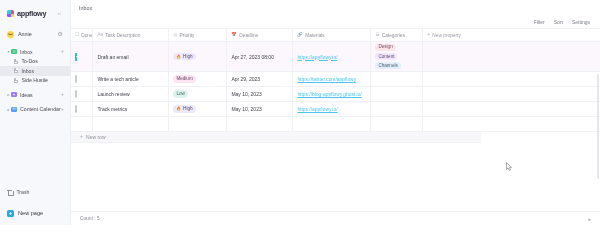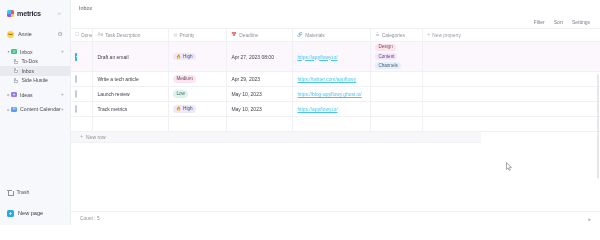--- a/index.html
+++ b/index.html
@@ -201,21 +201,21 @@
   <div class="sidebar">
 
     <div class="sb-top">
       <div class="logo-wrap">
         <span class="logo-mark">
             <i></i>
             <i></i>
             <i></i>
             <i></i>
           </span>
-        <span class="logo-text">metrics</span>
+        <span class="logo-text">appflowy</span>
       </div>
       <span class="collapse-btn">‹‹</span>
     </div>
 
     <div class="sb-user">
       <span class="avatar"></span>
       <span class="user-name">Annie</span>
       <span class="gear">⚙</span>
     </div>
 

